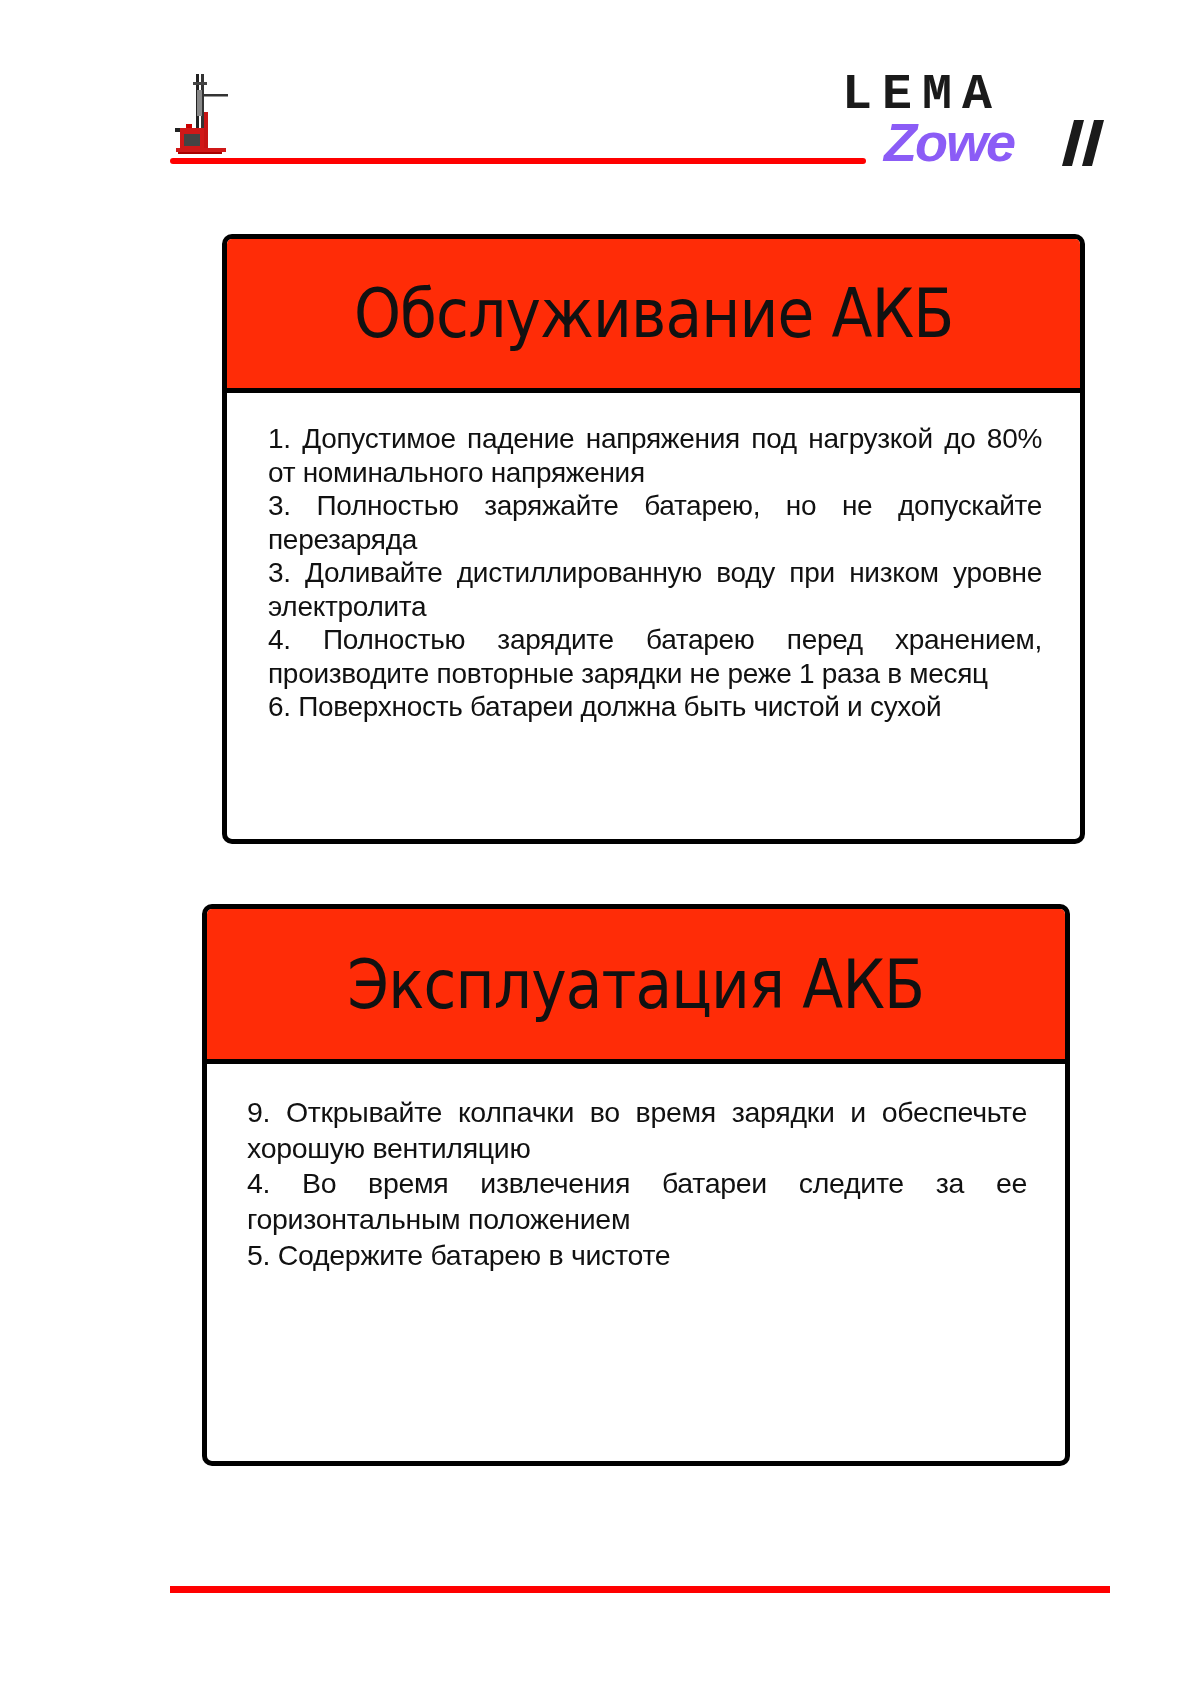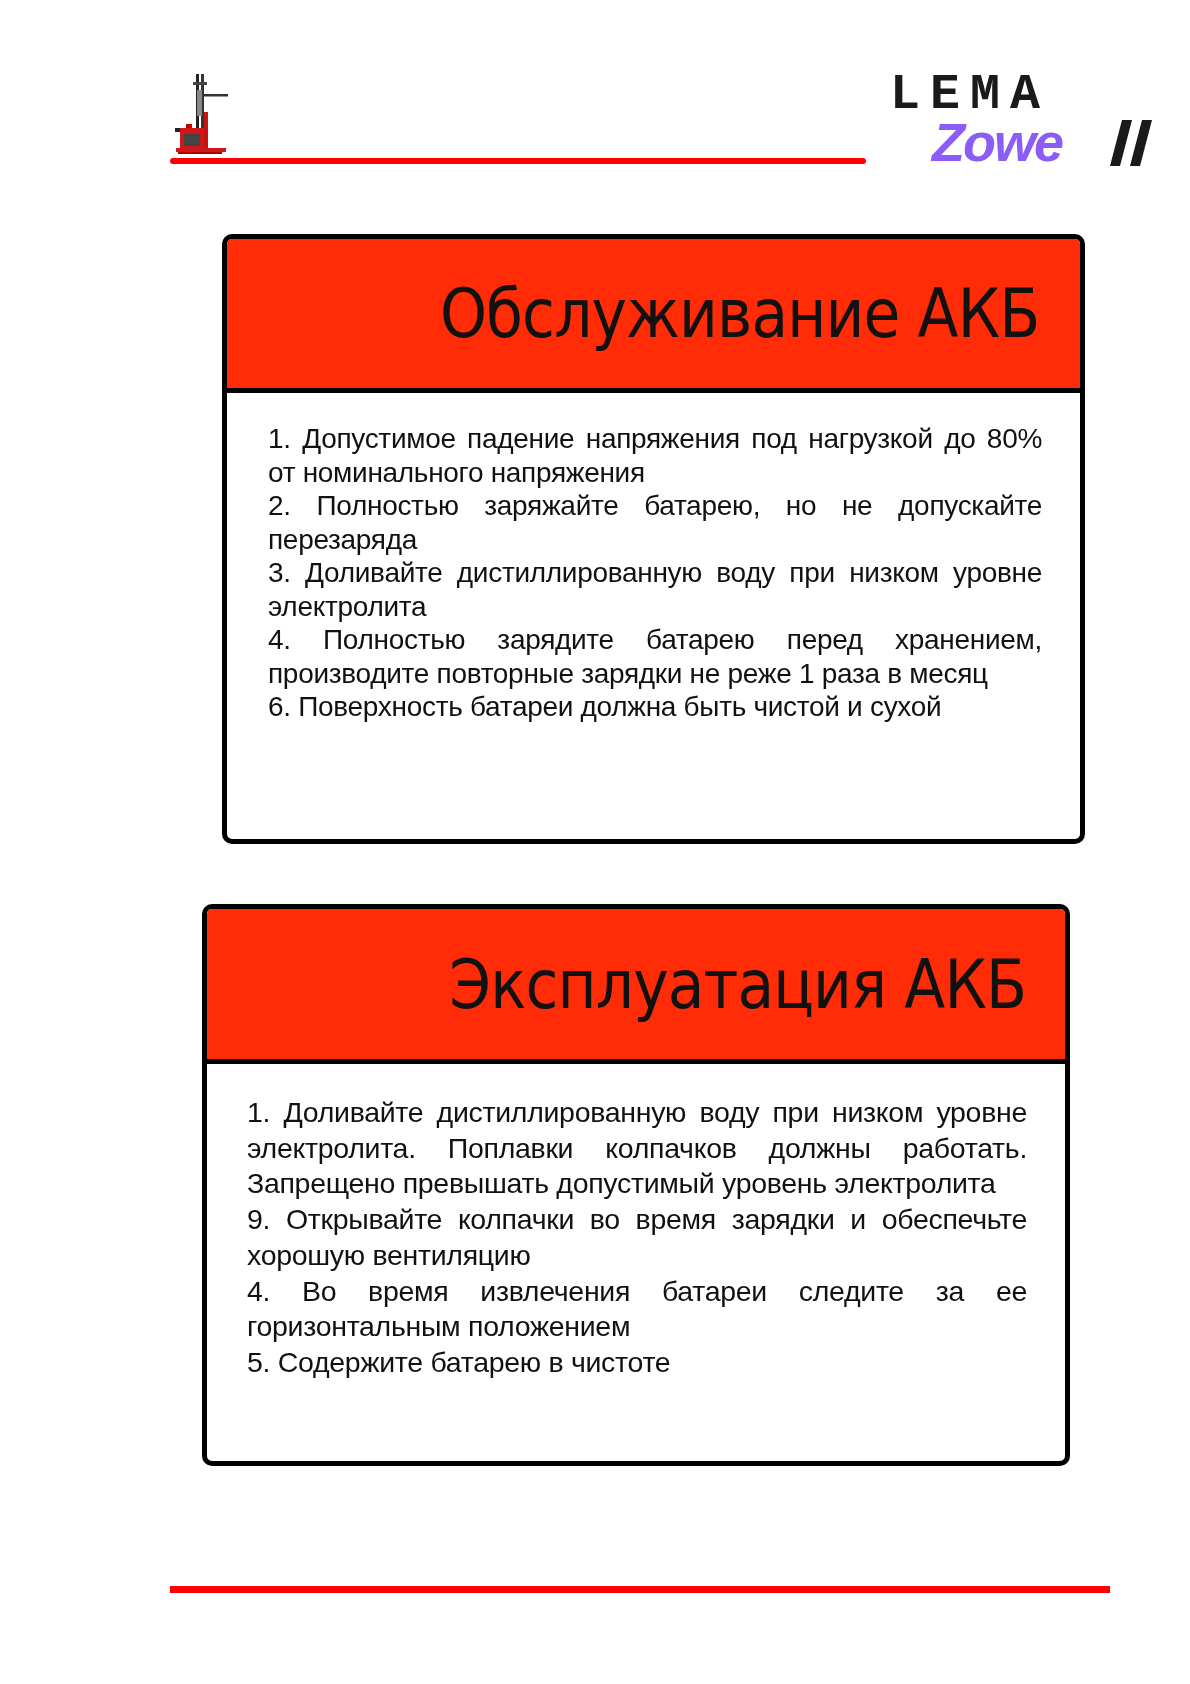--- a/index.html
+++ b/index.html
@@ -1,29 +1,29 @@
 <!DOCTYPE html>
 <html><head>
   <meta charset="utf-8">
   <style>
     html, body { margin: 0; padding: 0; background: #ffffff; }
     body { width: 1190px; height: 1684px; position: relative; overflow: hidden; font-family: "Liberation Sans", sans-serif; }
 
     .forklift { position: absolute; left: 168px; top: 72px; width: 72px; height: 86px; }
     .header-line { position: absolute; left: 170px; top: 158px; width: 696px; height: 6px; background: #ff0000; border-radius: 3px; }
 
-    .logo { position: absolute; left: 838px; top: 70px; width: 270px; height: 100px; margin-left: 48px; }
+    .logo { position: absolute; left: 838px; top: 70px; width: 270px; height: 100px; }
     .logo-lema { position: absolute; left: 4px; top: 0; font-family: "Liberation Mono", "DejaVu Sans Mono", monospace; font-weight: bold; font-size: 50px; letter-spacing: 10px; color: #1a1a1a; line-height: 50px; }
     .logo-zowe { position: absolute; left: 46px; top: 46px; font-family: "Liberation Sans", sans-serif; font-weight: bold; font-style: italic; font-size: 54px; color: #8b5cf6; line-height: 52px; letter-spacing: -2px; }
     .logo-slashes { position: absolute; left: 222px; top: 48px; width: 48px; height: 50px; }
 
     .card { position: absolute; border: 5px solid #000; border-radius: 10px; background: #fff; box-sizing: border-box; overflow: hidden; }
     .card-1 { left: 222px; top: 234px; width: 863px; height: 610px; }
     .card-2 { left: 202px; top: 904px; width: 868px; height: 562px; }
-    .card-header { background: #ff2c07; border-bottom: 5px solid #000; display: flex; align-items: center; justify-content: flex-end; box-sizing: border-box; }
+    .card-header { background: #ff2c07; border-bottom: 5px solid #000; display: flex; align-items: center; justify-content: center; box-sizing: border-box; }
     .card-1 .card-header { height: 154px; }
     .card-2 .card-header { height: 155px; }
     .card-title { font-family: "DejaVu Sans", sans-serif; font-size: 68px; color: #111; transform: scaleX(0.88); letter-spacing: -1px; }
 
     .card-body { padding: 0 38px; box-sizing: border-box; }
     .card-1 .card-body { padding-top: 29px; padding-left: 41px; padding-right: 38px; }
     .card-2 .card-body { padding-top: 31px; padding-left: 40px; padding-right: 38px; }
     .item { font-family: "Liberation Sans", sans-serif; font-size: 28px; line-height: 33.5px; color: #111; text-align: justify; text-align-last: left; letter-spacing: -0.3px; }
     .card-2 .item { line-height: 35.7px; font-size: 28.5px; }
 
@@ -56,32 +56,31 @@
     <polygon points="34,2 44,2 32,48 22,48" fill="#1a1a1a"></polygon>
   </svg>
 </div>
 
 <div class="card card-1">
   <div class="card-header">
     <span class="card-title">Обслуживание АКБ</span>
   </div>
   <div class="card-body">
     <div class="item">1. Допустимое падение напряжения под нагрузкой до 80% от номинального напряжения</div>
-    <div class="item">2. Полностью заряжайте батарею, но не допускайте перезаряда</div>
+    <div class="item">3. Полностью заряжайте батарею, но не допускайте перезаряда</div>
     <div class="item">3. Доливайте дистиллированную воду при низком уровне электролита</div>
     <div class="item">4. Полностью зарядите батарею перед хранением, производите повторные зарядки не реже 1 раза в месяц</div>
     <div class="item">6. Поверхность батареи должна быть чистой и сухой</div>
   </div>
 </div>
 
 <div class="card card-2">
   <div class="card-header">
     <span class="card-title">Эксплуатация АКБ</span>
   </div>
   <div class="card-body">
-    <div class="item">1. Доливайте дистиллированную воду при низком уровне электролита. Поплавки колпачков должны работать. Запрещено превышать допустимый уровень электролита</div>
     <div class="item">9. Открывайте колпачки во время зарядки и обеспечьте хорошую вентиляцию</div>
     <div class="item">4. Во время извлечения батареи следите за ее горизонтальным положением</div>
     <div class="item">5. Содержите батарею в чистоте</div>
   </div>
 </div>
 
 <div class="footer-line"></div>
 
 </body></html>

